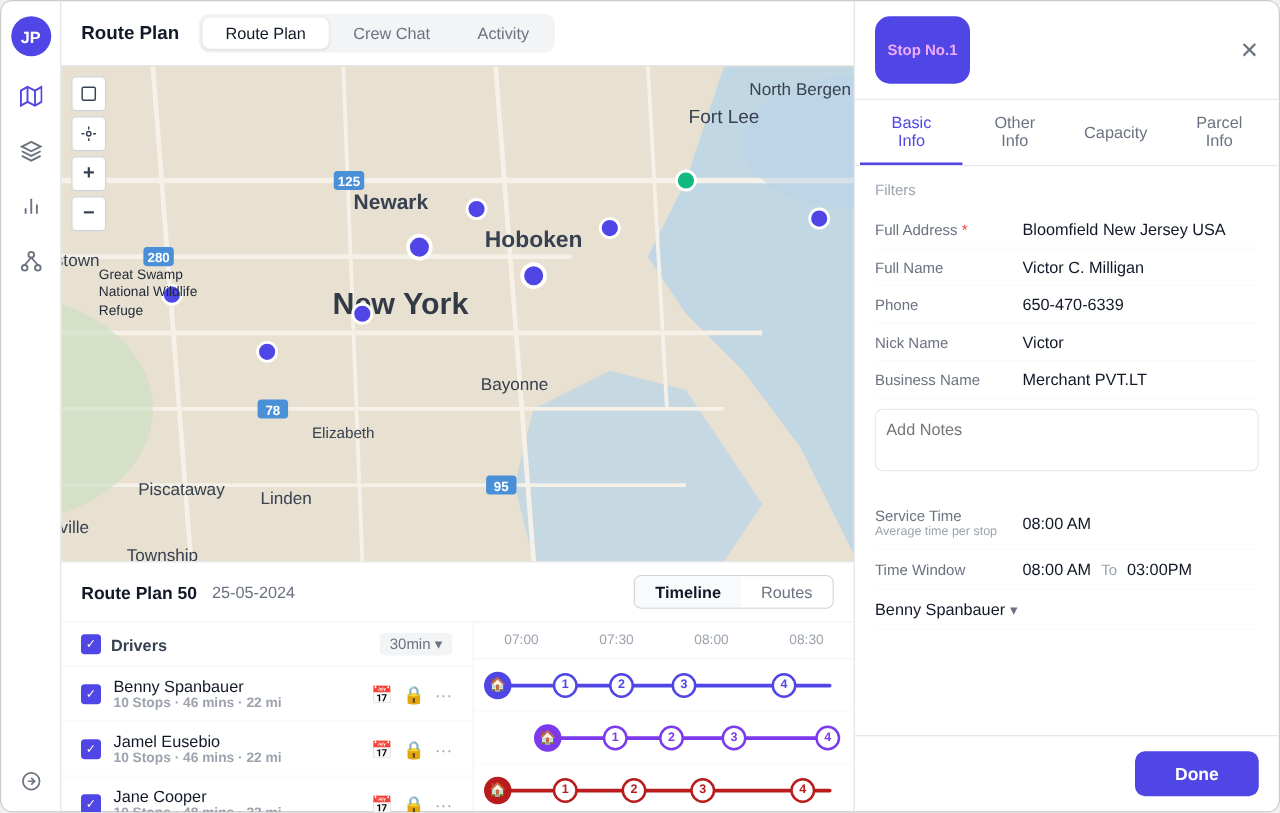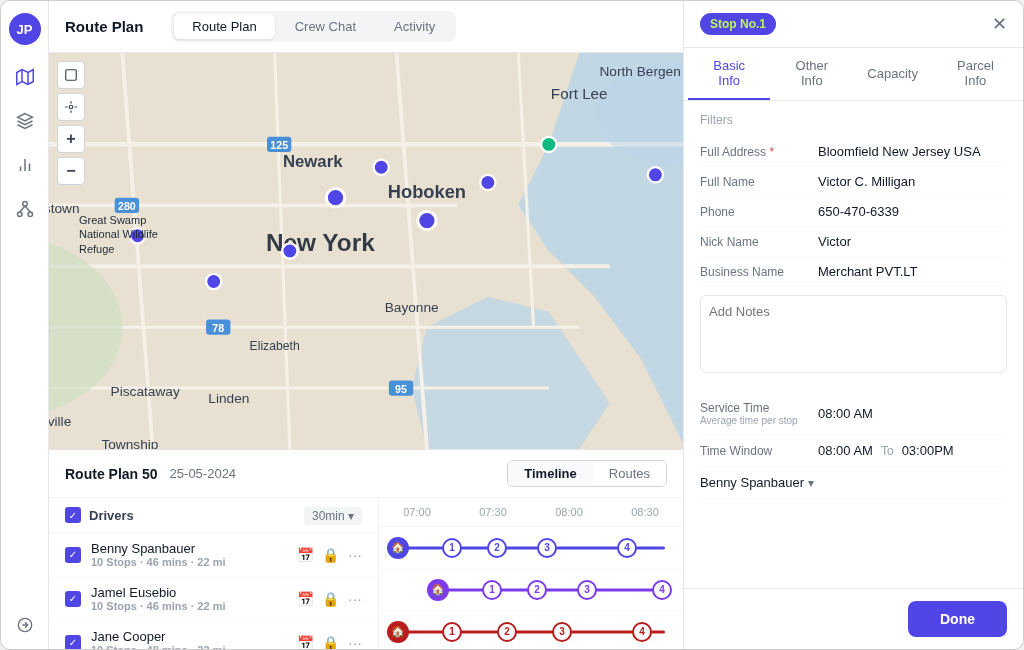--- a/index.html
+++ b/index.html
@@ -45,21 +45,21 @@
     }
 
     
     .topbar {
       height: 52px;
       background: #fff;
       border-bottom: 1px solid #e5e7eb;
       display: flex;
       align-items: center;
       padding: 0 16px;
-      gap: 12px;
+      gap: 0;
     }
     .topbar-title {
       font-size: 15px;
       font-weight: 600;
       color: #111827;
       margin-right: 16px;
     }
     .tab-group {
       display: flex;
       background: #f3f4f6;
@@ -274,24 +274,24 @@
       height: 100%;
     }
     .panel-header {
       display: flex;
       align-items: center;
       padding: 12px 16px;
       border-bottom: 1px solid #e5e7eb;
     }
     .stop-badge {
       background: #4f46e5;
-      color: #bef264;
+      color: #f0abfc;
       font-size: 12px;
       font-weight: 600;
-      padding: 4px 10px;
+      padding: 20px 10px;
       border-radius: 12px;
     }
     .panel-close {
       margin-left: auto;
       cursor: pointer;
       color: #6b7280;
       font-size: 18px;
       background: none; border: none;
     }
     .panel-tabs {
@@ -337,21 +337,21 @@
       padding-top: 1px;
     }
     .info-label .required { color: #ef4444; }
     .info-value {
       font-size: 13px;
       color: #111827;
       font-weight: 400;
     }
     .notes-box {
       width: 100%;
-      height: 78px;
+      height: 50px;
       border: 1px solid #e5e7eb;
       border-radius: 6px;
       padding: 8px;
       font-size: 13px;
       color: #9ca3af;
       resize: none;
       margin: 8px 0;
       font-family: inherit;
     }
     .service-section {

